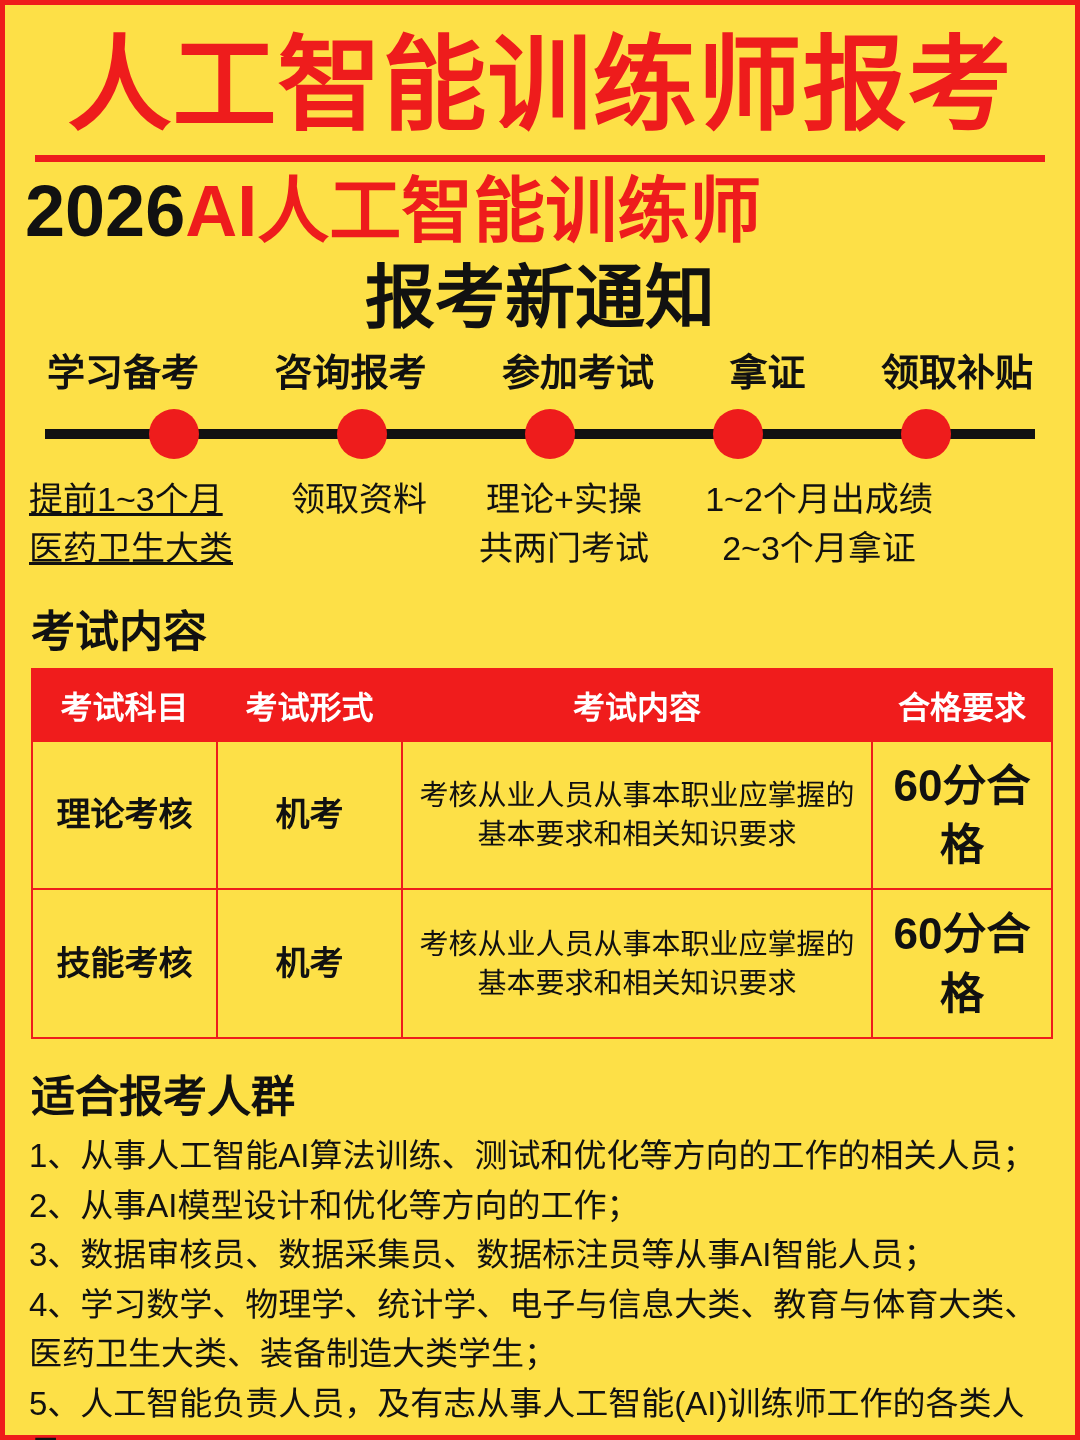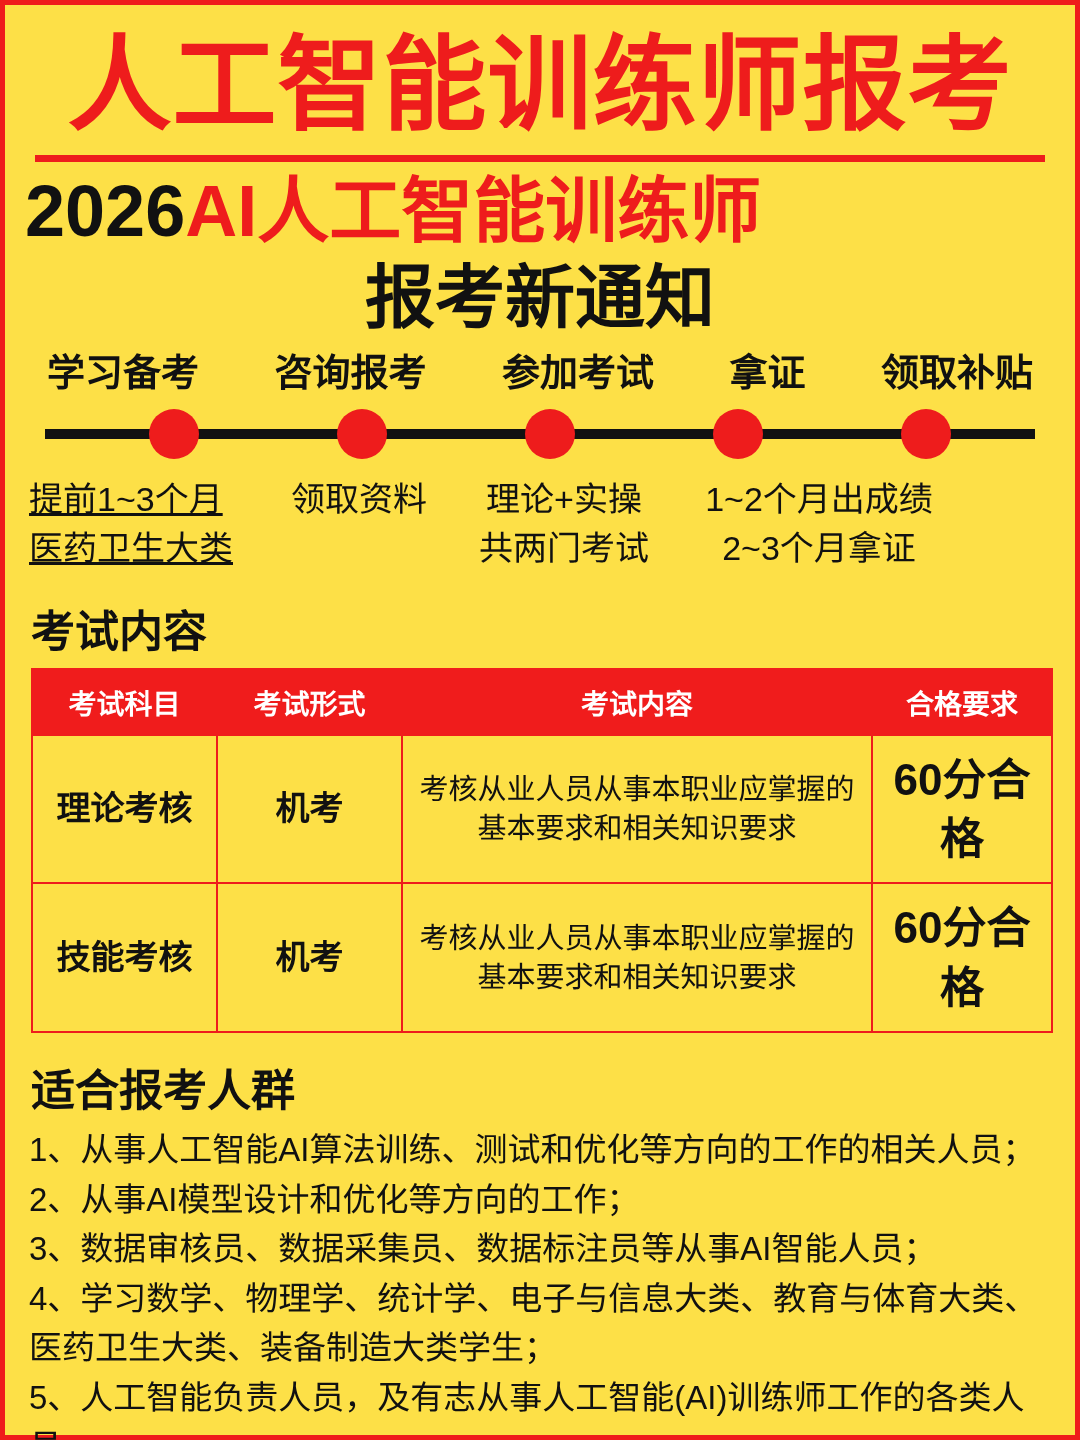--- a/index.html
+++ b/index.html
@@ -129,21 +129,21 @@
   
   table.exam {
     width: 1020px;
     margin: 8px 0 0 6px;
     border-collapse: collapse;
     table-layout: fixed;
   }
   table.exam th {
     background: #f01c1c;
     color: #ffffff;
-    font-size: 28px;
+    font-size: 32px;
     font-weight: 700;
     padding: 12px 4px;
     border: 2px solid #f01c1c;
   }
   table.exam td {
     border: 2px solid #ee1c1c;
     font-size: 30px;
     text-align: center;
     color: #111111;
     padding: 14px 10px;

